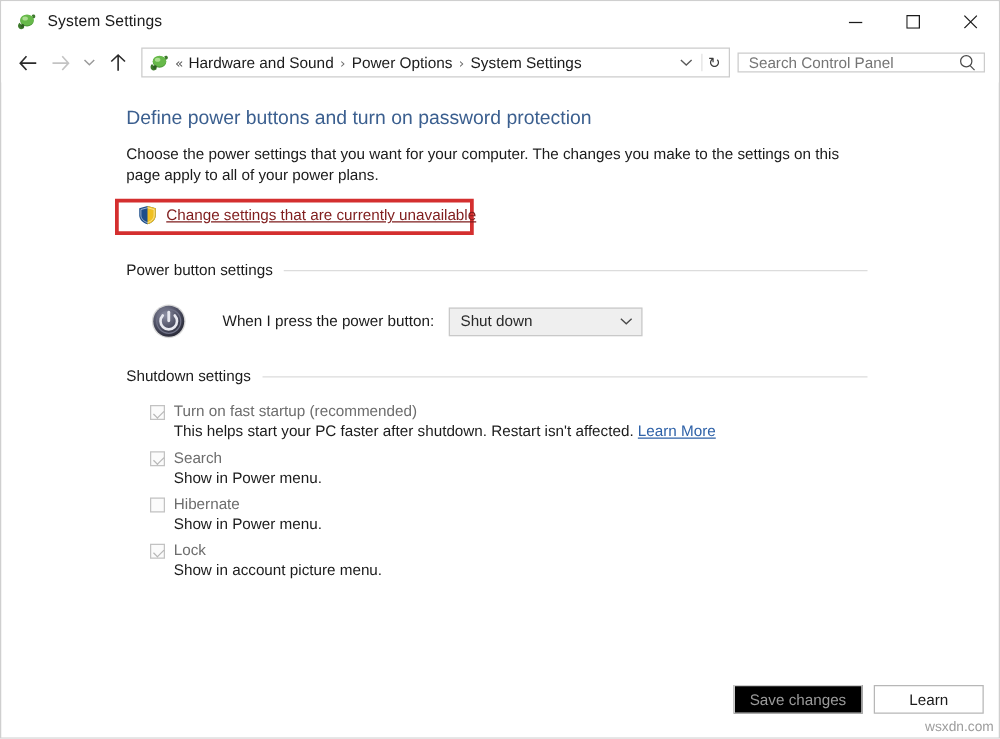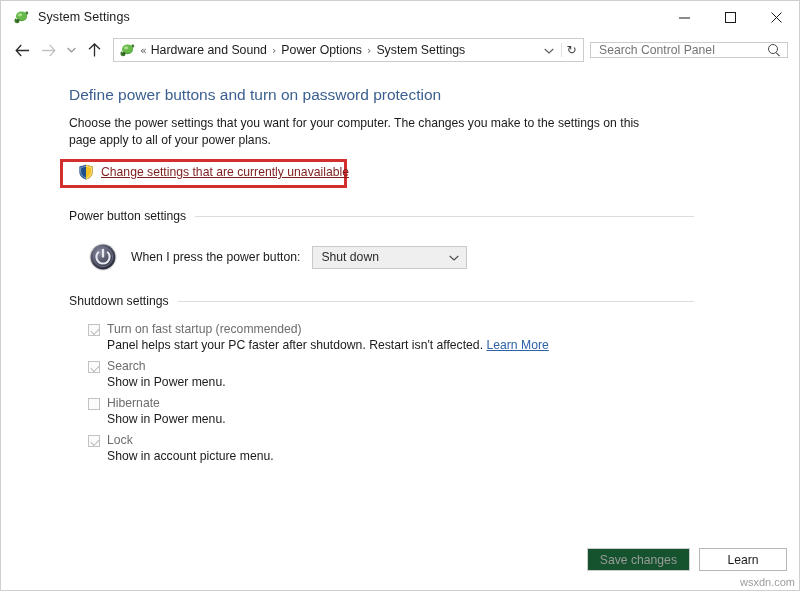--- a/index.html
+++ b/index.html
@@ -118,21 +118,21 @@
     left: 8.5px; top: 9px; width: 5px; height: 1.3px;
     background: #4a4a4a; transform: rotate(45deg); transform-origin: left center;
   }
 
   
   .content {
     flex: 1; position: relative;
     padding: 20px 0 0 0;
     overflow: hidden;
   }
-  .inner { padding-left: 68px; padding-right: 105px; }
+  .inner { padding-left: 100px; padding-right: 105px; }
 
   h1.page-heading {
     font-size: 15.5px; font-weight: normal;
     color: #3b5f8f; letter-spacing: 0;
     margin-bottom: 11px;
   }
   .desc {
     font-size: 12.2px; color: #1b1b1b;
     line-height: 16.5px; max-width: 572px;
   }
@@ -162,21 +162,21 @@
   .group-head .rule {
     flex: 1; height: 1px; background: #dcdcdc; margin-left: 9px;
   }
 
   
   .power-row {
     display: flex; align-items: center;
     margin-top: 19px; padding-left: 19px;
   }
   .power-icon { width: 30px; height: 30px; position: relative; flex: none; }
-  .power-label { font-size: 12.2px; color: #1b1b1b; margin-left: 13px; }
+  .power-label { font-size: 12.2px; color: #1b1b1b; margin-left: 28px; }
   .combo {
     margin-left: 12px;
     width: 155px; height: 23px;
     background: #efefef;
     border: 1px solid #c9c9c9;
     display: flex; align-items: center;
     padding: 0 7px 0 8px;
     color: #2a2a2a; font-size: 12.2px;
   }
   .combo .combo-val { flex: 1; }
@@ -212,21 +212,21 @@
   
   .footer {
     position: absolute; right: 12px; bottom: 19px;
     display: flex; gap: 9px;
   }
   .btn {
     height: 23px; min-width: 88px;
     display: flex; align-items: center; justify-content: center;
     font-size: 12.2px;
     border: 1px solid #cdcdcd;
-    background: #14532d; color: #9a9a9a;
+    background: #000000; color: #9a9a9a;
     padding: 0 12px;
   }
   .btn.enabled {
     background: #ffffff; border: 1px solid #b7b7b7; color: #1b1b1b;
   }
   .watermark {
     position: absolute; right: 4px; bottom: 2px;
     font-size: 11px; color: #9d9d9d;
     font-family: "Liberation Sans", sans-serif;
   }
@@ -387,21 +387,21 @@
           <span class="rule"></span>
         </div>
 
         <div class="shutdown-list">
 
           <div class="cb-row">
             <span class="cb checked"></span>
             <span class="cb-label">Turn on fast startup (recommended)</span>
           </div>
           <div class="cb-sub">
-            <span>Panel helps start your PC faster after shutdown. Restart isn't affected.</span>
+            <span>This helps start your PC faster after shutdown. Restart isn't affected.</span>
             <span class="learn">Learn More</span>
           </div>
 
           <div class="cb-row">
             <span class="cb checked"></span>
             <span class="cb-label">Search</span>
           </div>
           <div class="cb-sub">Show in Power menu.</div>
 
           <div class="cb-row">

